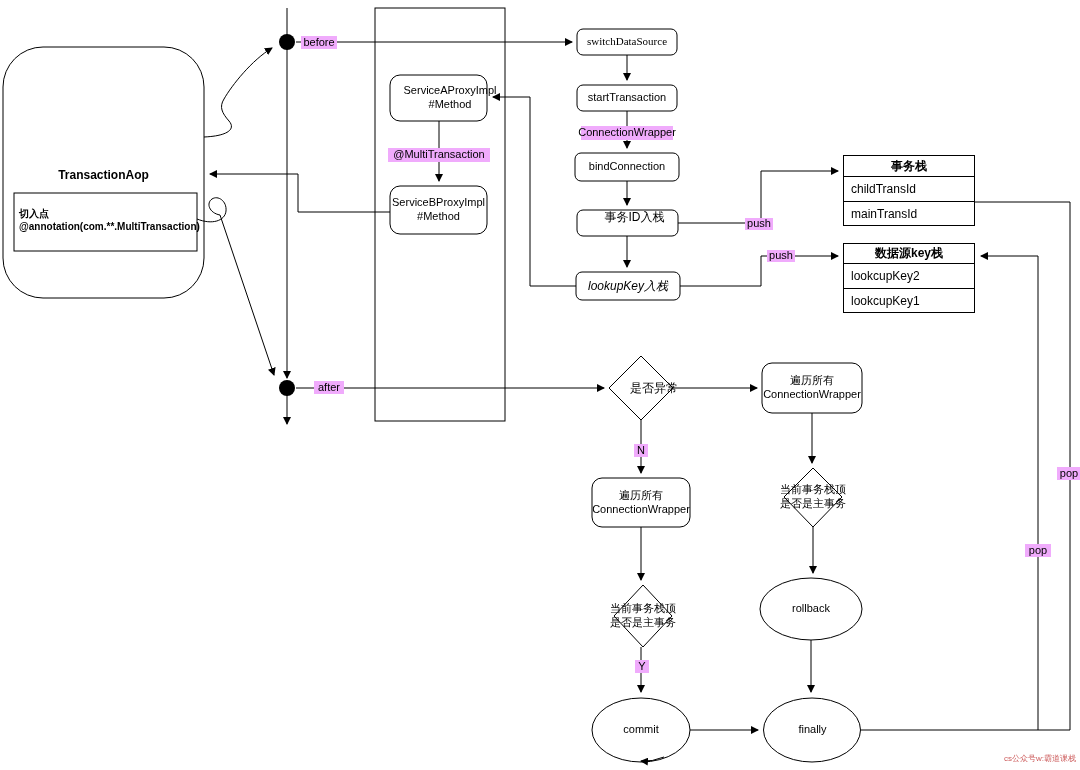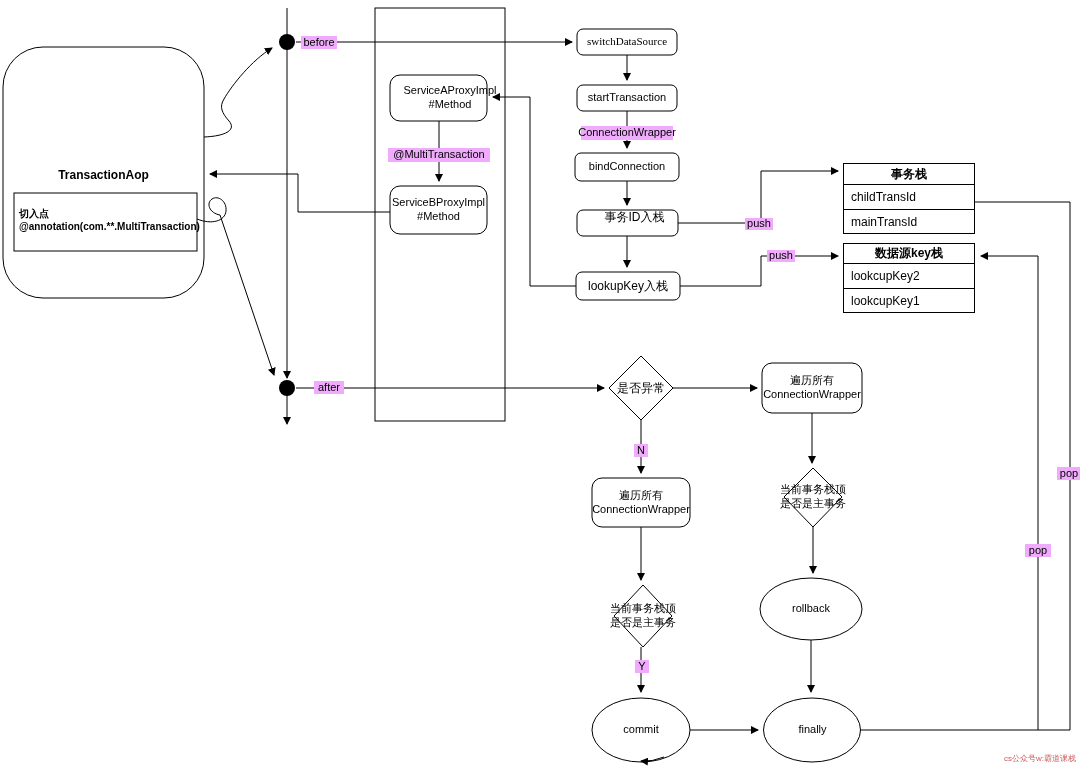--- a/index.html
+++ b/index.html
@@ -102,39 +102,39 @@
   <div class="lbl col" style="left:390px;top:186px;width:97px;height:48px;">
     <span>ServiceBProxyImpl</span>
     <span>#Method</span>
   </div>
 
   <div class="lbl" style="left:577px;top:29px;width:100px;height:26px;font-family:Liberation Serif, serif;">switchDataSource</div>
   <div class="lbl" style="left:577px;top:85px;width:100px;height:26px;">startTransaction</div>
   <div class="lbl bg" style="left:581px;top:126px;width:92px;height:14px;">ConnectionWrapper</div>
   <div class="lbl" style="left:575px;top:153px;width:104px;height:28px;">bindConnection</div>
   <div class="lbl cjk" style="left:577px;top:210px;width:101px;height:14px;padding-left:7px;">事务ID入栈</div>
-  <div class="lbl cjk" style="left:576px;top:272px;width:104px;height:28px;">lookupKey入栈</div>
+  <div class="lbl cjk" style="left:576px;top:272px;width:104px;height:28px;font-style:italic;">lookupKey入栈</div>
 
   <div class="lbl bg" style="left:745px;top:218px;width:28px;height:12px;">push</div>
   <div class="lbl bg" style="left:767px;top:250px;width:28px;height:12px;">push</div>
   <div class="lbl bg" style="left:1057px;top:467px;width:24px;height:13px;">pop</div>
   <div class="lbl bg" style="left:1025px;top:544px;width:26px;height:13px;">pop</div>
 
-  <div class="stack-table" style="left:843px;top:155px;margin-top:8px;">
+  <div class="stack-table" style="left:843px;top:155px;">
     <div class="hdr" style="height:20px;">事务栈</div>
     <div class="row" style="height:24px;">childTransId</div>
     <div class="row" style="height:23px;">mainTransId</div>
   </div>
   <div class="stack-table" style="left:843px;top:243px;">
     <div class="hdr" style="height:19px;">数据源key栈</div>
     <div class="row" style="height:24px;">lookcupKey2</div>
     <div class="row" style="height:23px;">lookcupKey1</div>
   </div>
 
-  <div class="lbl cjk" style="left:599px;top:381px;width:84px;height:14px;">是否异常</div>
+  <div class="lbl cjk" style="left:612px;top:381px;width:84px;height:14px;">是否异常</div>
   <div class="lbl bg" style="left:634px;top:444px;width:14px;height:13px;">N</div>
   <div class="lbl col" style="left:592px;top:478px;width:98px;height:49px;">
     <span>遍历所有</span>
     <span>ConnectionWrapper</span>
   </div>
   <div class="lbl col" style="left:762px;top:363px;width:100px;height:50px;">
     <span>遍历所有</span>
     <span>ConnectionWrapper</span>
   </div>
   <div class="lbl col" style="left:601px;top:602px;width:84px;height:28px;">

